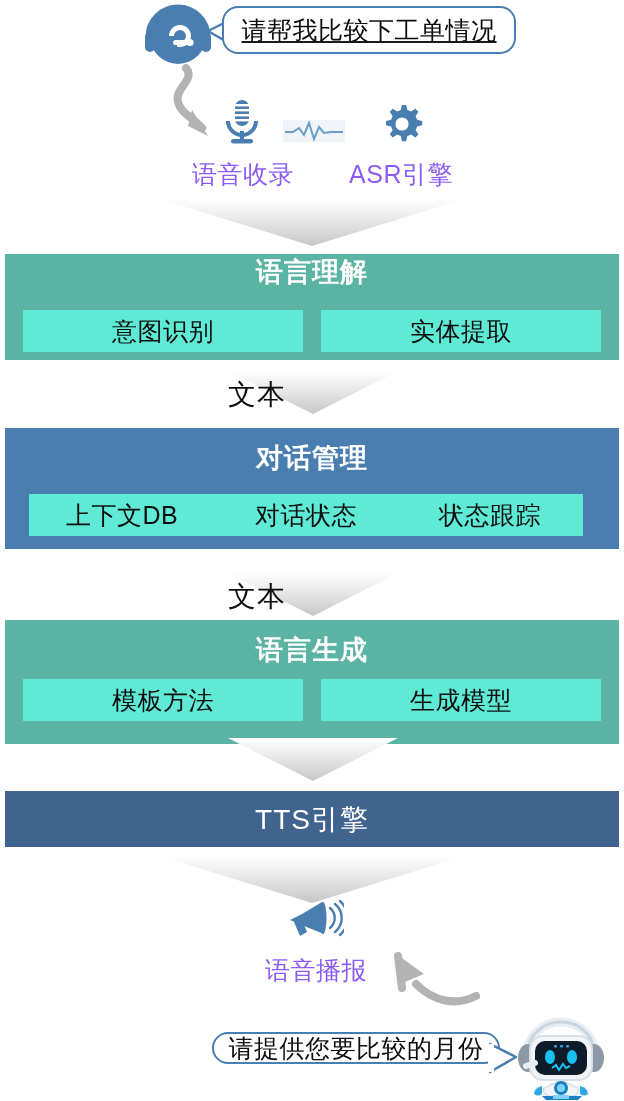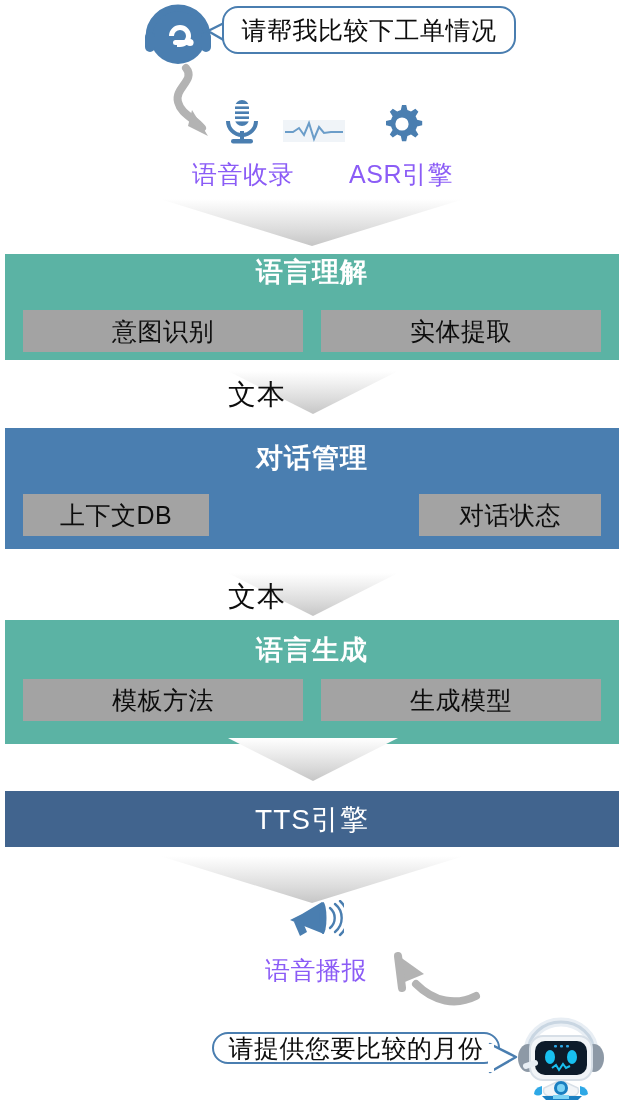--- a/index.html
+++ b/index.html
@@ -29,21 +29,21 @@
   }
   .band-title{
     width:100%;text-align:center;color:#ffffff;font-weight:bold;
     font-size:27px;letter-spacing:1px;
   }
   .band-boxes{
     position:absolute;left:0;width:100%;display:flex;
     box-sizing:border-box;padding:0 18px;
   }
   .sub-box{
-    background:#a3a3a3;display:flex;align-items:center;justify-content:center;
+    background:#5eead4;display:flex;align-items:center;justify-content:center;
     font-size:25px;color:#0d0d0d;white-space:nowrap;letter-spacing:0.5px;
     box-sizing:border-box;
   }
 
   
   .chev{
     position:absolute;
     background:linear-gradient(to bottom,#ffffff 0%,#f2f2f2 25%,#dcdcdc 65%,#c6c6c6 100%);
     clip-path:polygon(0 0,100% 0,50% 100%);
   }
@@ -76,21 +76,21 @@
   </svg>
 </div>
 
 <div class="abs" style="left:204px;top:16px;width:32px;height:34px;">
   <svg width="32" height="34" viewBox="0 0 32 34">
     <path d="M30,2 L4,15 L30,30" fill="#ffffff" stroke="#4a7eb0" stroke-width="2.5" stroke-linejoin="round" stroke-linecap="round"></path>
     <rect x="26" y="2" width="6" height="28" fill="#ffffff"></rect>
   </svg>
 </div>
 
-<div class="bubble" style="left:222px;top:6px;width:294px;height:48px;">
+<div class="bubble" style="left:222px;top:6px;width:294px;height:48px;text-decoration:underline;">
   <span class="bubble-text">请帮我比较下工单情况</span>
 </div>
 
 <div class="abs" style="left:158px;top:62px;width:72px;height:86px;">
   <svg width="72" height="86" viewBox="0 0 72 86">
     <path d="M28,6 C38,18 16,26 20,40 C23,52 36,56 44,66" fill="none" stroke="#b3b3b3" stroke-width="8" stroke-linecap="round"></path>
     <path d="M30,64 L50,74 L34,48" fill="#b3b3b3"></path>
   </svg>
 </div>
 
@@ -142,23 +142,24 @@
   <div class="sub-box" style="width:280px;height:42px;">意图识别</div>
   <div class="sub-box" style="width:280px;height:42px;">实体提取</div>
 </div>
 
 <div class="chev" style="left:228px;top:371px;width:170px;height:43px;"></div>
 <div class="chev-label" style="left:228px;top:376px;width:170px;">文本</div>
 
 <div class="band" style="top:428px;height:121px;background:#4a7eb0;">
   <div class="band-title" style="padding-top:12px;">对话管理</div>
 </div>
-<div class="band-boxes" style="left:5px;top:494px;width:614px;justify-content:space-between;">
+<div class="band-boxes" style="left:11px;top:494px;width:614px;">
   <div class="sub-box" style="width:186px;height:42px;">上下文DB</div>
   <div class="sub-box" style="width:182px;height:42px;">对话状态</div>
+  <div class="sub-box" style="width:186px;height:42px;">状态跟踪</div>
 </div>
 
 <div class="chev" style="left:228px;top:573px;width:170px;height:43px;"></div>
 <div class="chev-label" style="left:228px;top:578px;width:170px;">文本</div>
 
 <div class="band" style="top:620px;height:124px;background:#5bb3a4;">
   <div class="band-title" style="padding-top:12px;">语言生成</div>
 </div>
 <div class="band-boxes" style="left:5px;top:679px;width:614px;justify-content:space-between;">
   <div class="sub-box" style="width:280px;height:42px;">模板方法</div>

